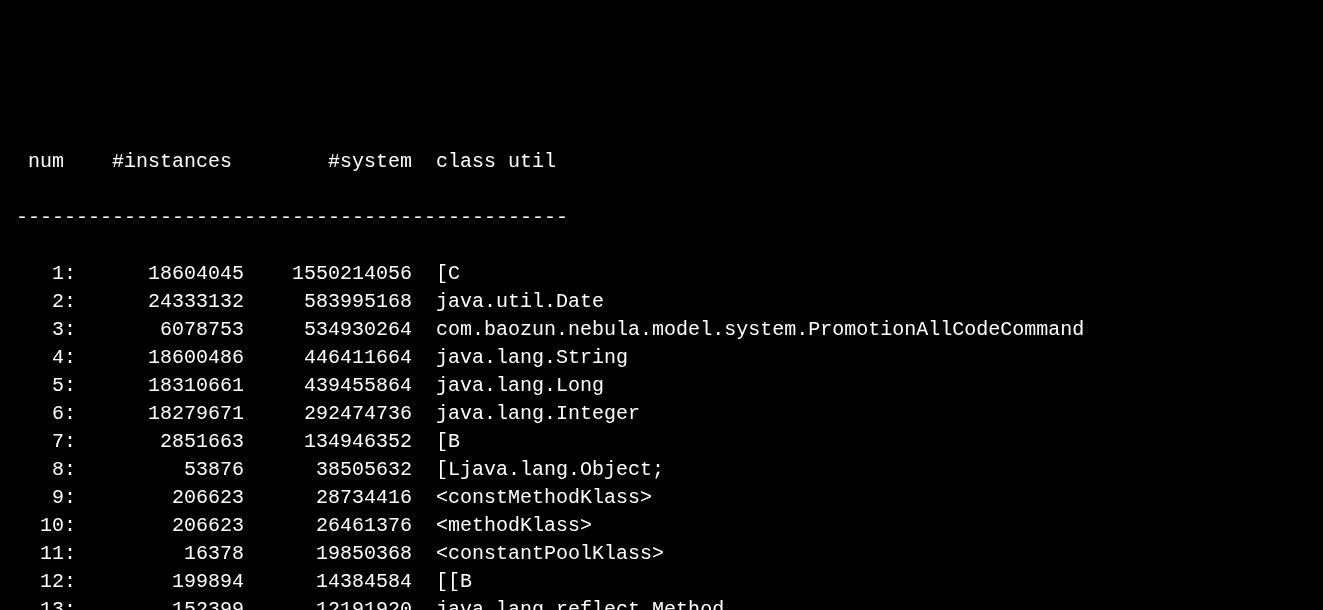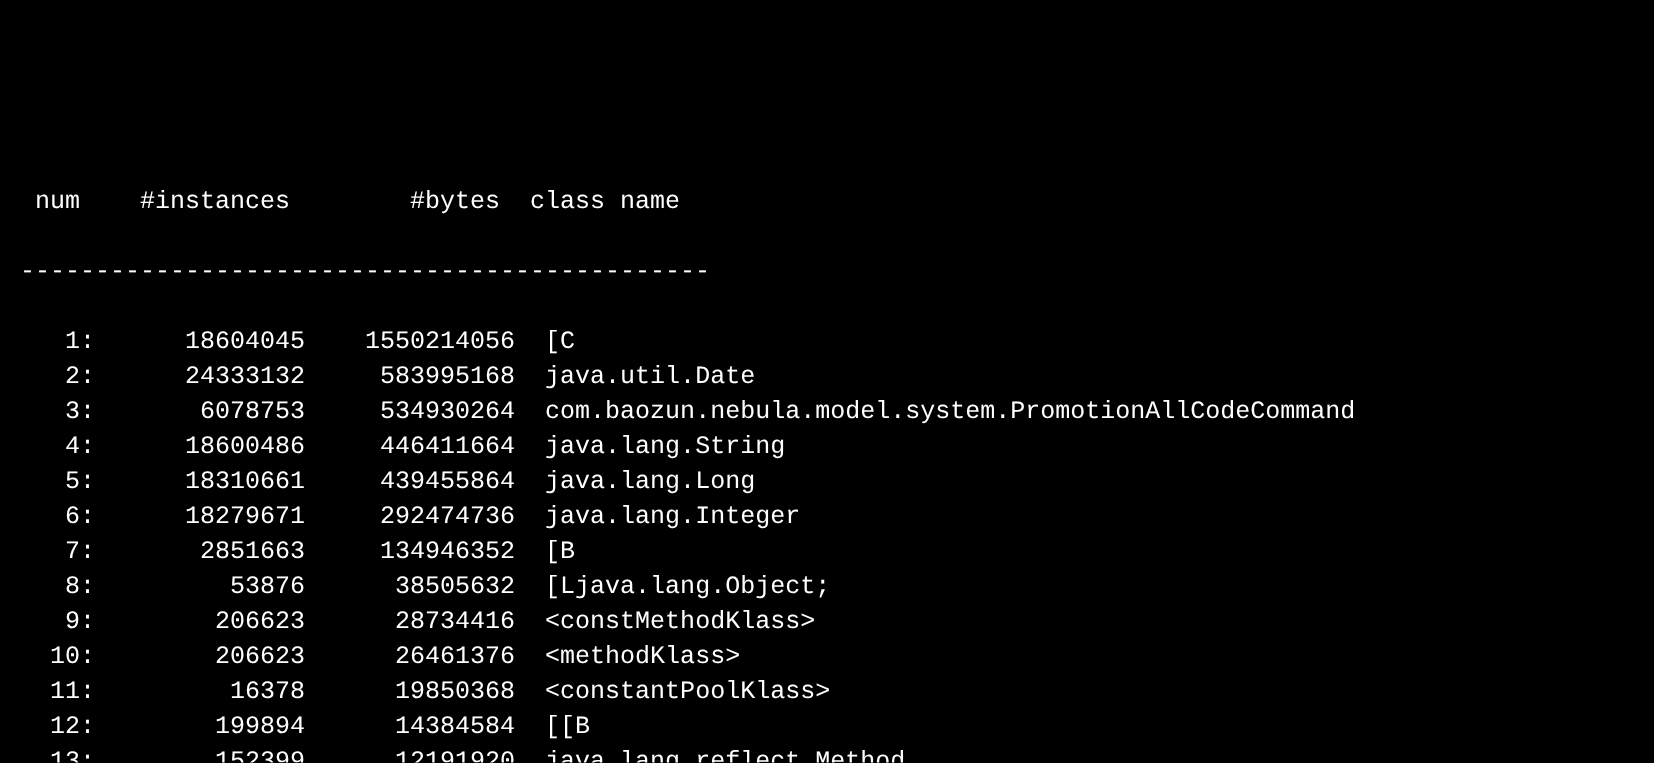--- a/index.html
+++ b/index.html
@@ -22,20 +22,20 @@
     .terminal-line {
       display: block;
     }
   </style>
 </head>
 <body>
 
 
 
 <div>
-<span class="terminal-line"><span> num</span><span>    #instances</span><span>        #bytes</span><span>  class name</span></span>
+<span class="terminal-line"><span> num</span><span>    #instances</span><span>        #system</span><span>  class util</span></span>
 <span class="terminal-line">----------------------------------------------</span>
 <div id="rows-container"><span class="terminal-line"><span>   1:</span><span>      18604045</span><span>    1550214056</span><span>  [C</span></span><span class="terminal-line"><span>   2:</span><span>      24333132</span><span>     583995168</span><span>  java.util.Date</span></span><span class="terminal-line"><span>   3:</span><span>       6078753</span><span>     534930264</span><span>  com.baozun.nebula.model.system.PromotionAllCodeCommand</span></span><span class="terminal-line"><span>   4:</span><span>      18600486</span><span>     446411664</span><span>  java.lang.String</span></span><span class="terminal-line"><span>   5:</span><span>      18310661</span><span>     439455864</span><span>  java.lang.Long</span></span><span class="terminal-line"><span>   6:</span><span>      18279671</span><span>     292474736</span><span>  java.lang.Integer</span></span><span class="terminal-line"><span>   7:</span><span>       2851663</span><span>     134946352</span><span>  [B</span></span><span class="terminal-line"><span>   8:</span><span>         53876</span><span>      38505632</span><span>  [Ljava.lang.Object;</span></span><span class="terminal-line"><span>   9:</span><span>        206623</span><span>      28734416</span><span>  &lt;constMethodKlass&gt;</span></span><span class="terminal-line"><span>  10:</span><span>        206623</span><span>      26461376</span><span>  &lt;methodKlass&gt;</span></span><span class="terminal-line"><span>  11:</span><span>         16378</span><span>      19850368</span><span>  &lt;constantPoolKlass&gt;</span></span><span class="terminal-line"><span>  12:</span><span>        199894</span><span>      14384584</span><span>  [[B</span></span><span class="terminal-line"><span>  13:</span><span>        152399</span><span>      12191920</span><span>  java.lang.reflect.Method</span></span></div>
 
 </div>
 
 
 
 
 </body></html>

